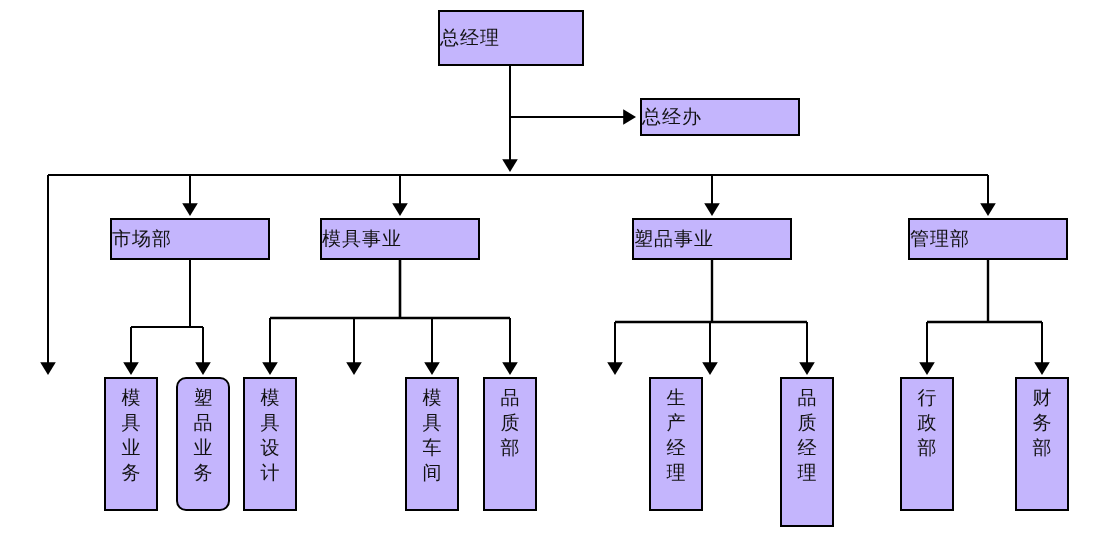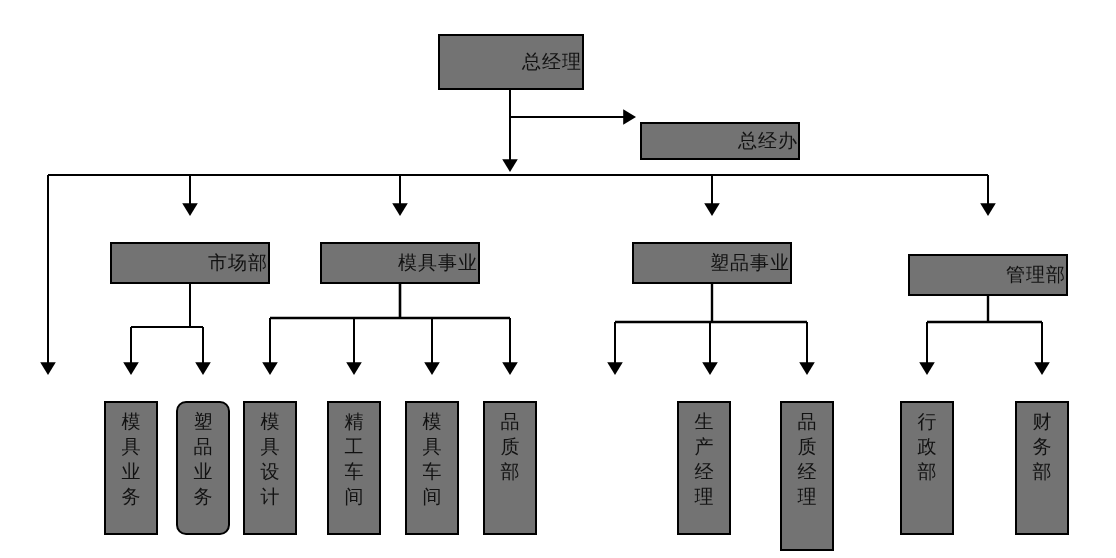--- a/index.html
+++ b/index.html
@@ -9,26 +9,25 @@
     font-family:"DejaVu Sans","Liberation Sans",sans-serif;
     overflow:hidden;
   }
   #chart{position:relative;width:1116px;height:558px;background:#fff;}
   #wires{position:absolute;left:0;top:0;width:1116px;height:558px;}
 
   .node{
     position:absolute;
     box-sizing:border-box;
     border:2px solid #000;
-    background:#737373;
+    background:#c4b5fd;
     display:flex;
     align-items:center;
-    justify-content:flex-end;
+    justify-content:flex-start;
     color:#111;
-    margin-top:24px;
   }
   .node .lbl{
     display:block;
     text-align:center;
     line-height:1.05;
     letter-spacing:1px;
   }
   
   .node.horiz .lbl{
     font-size:19px;
@@ -113,43 +112,40 @@
 
   <div class="node horiz" style="left:320px;top:218px;width:160px;height:42px;">
     <span class="lbl">模具事业</span>
   </div>
   <div class="node horiz" style="left:110px;top:218px;width:160px;height:42px;">
     <span class="lbl">市场部</span>
   </div>
   <div class="node horiz" style="left:632px;top:218px;width:160px;height:42px;">
     <span class="lbl">塑品事业</span>
   </div>
-  <div class="node horiz" style="left:908px;top:230px;width:160px;height:42px;font-family:Liberation Serif, serif;">
+  <div class="node horiz" style="left:908px;top:218px;width:160px;height:42px;font-family:Liberation Serif, serif;">
     <span class="lbl">管理部</span>
   </div>
 
   <div class="node vert" style="left:104px;top:377px;width:54px;height:134px;">
     <span class="lbl">模具业务</span>
   </div>
   <div class="node vert" style="left:176px;top:377px;width:54px;height:134px;border-radius:10px;">
     <span class="lbl">塑品业务</span>
   </div>
   <div class="node vert" style="left:243px;top:377px;width:54px;height:134px;">
     <span class="lbl">模具设计</span>
   </div>
-  <div class="node vert" style="left:327px;top:377px;width:54px;height:134px;">
-    <span class="lbl">精工车间</span>
-  </div>
   <div class="node vert" style="left:405px;top:377px;width:54px;height:134px;">
     <span class="lbl">模具车间</span>
   </div>
   <div class="node vert" style="left:483px;top:377px;width:54px;height:134px;">
     <span class="lbl">品质部</span>
   </div>
-  <div class="node vert" style="left:677px;top:377px;width:54px;height:134px;">
+  <div class="node vert" style="left:649px;top:377px;width:54px;height:134px;">
     <span class="lbl">生产经理</span>
   </div>
   <div class="node vert" style="left:780px;top:377px;width:54px;height:150px;">
     <span class="lbl">品质经理</span>
   </div>
   <div class="node vert" style="left:900px;top:377px;width:54px;height:134px;">
     <span class="lbl">行政部</span>
   </div>
   <div class="node vert" style="left:1015px;top:377px;width:54px;height:134px;">
     <span class="lbl">财务部</span>

